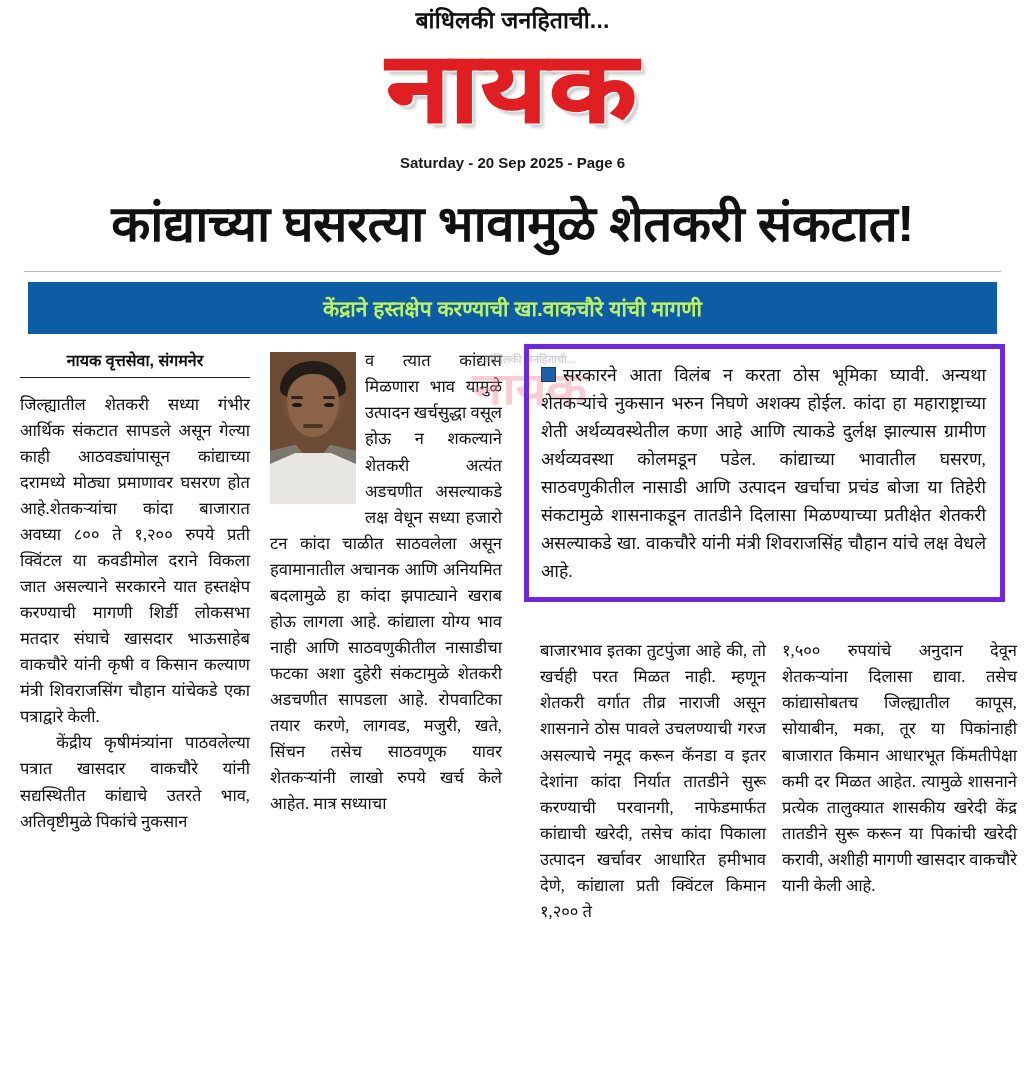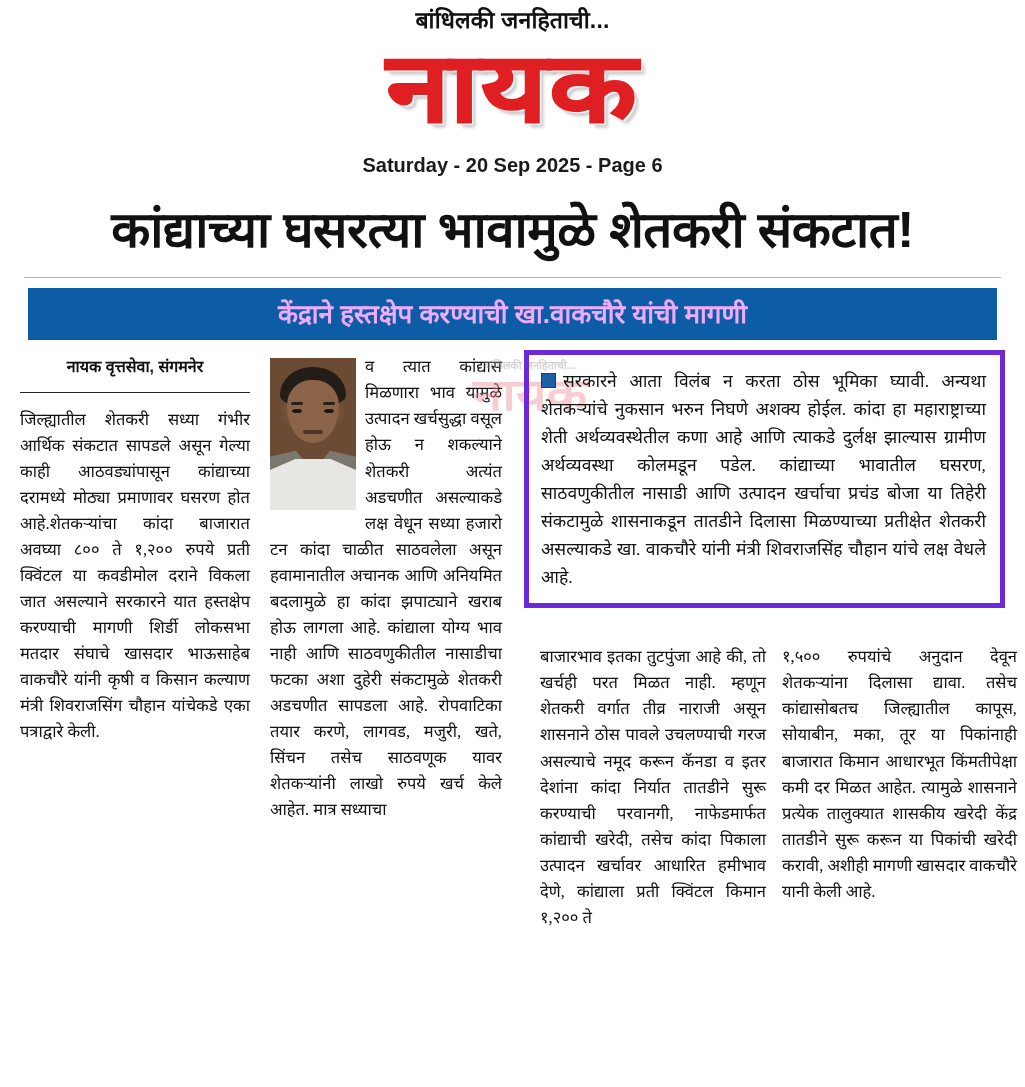--- a/index.html
+++ b/index.html
@@ -55,21 +55,21 @@
        2px 2px 0 #ffffff,
        3px 3px 0 #d8d8d8,
        4px 5px 3px rgba(0,0,0,0.22);
     transform: scaleX(1.18);
   }
 
   .dateline {
     margin-top: 14px;
     text-align: center;
     font-family: "Liberation Sans", "DejaVu Sans", sans-serif;
-    font-size: 20px;
+    font-size: 15px;
     font-weight: 600;
     color: #1a1a1a;
   }
 
   
   .headline {
     margin: 26px 14px 0 14px;
     text-align: center;
     font-family: "Liberation Sans", "DejaVu Sans", sans-serif;
     font-size: 50px;
@@ -90,23 +90,23 @@
   .subbanner {
     margin: 10px 28px 0 28px;
     background: #0d5ca6;
     height: 52px;
     display: flex;
     align-items: center;
     justify-content: center;
   }
   .subbanner-text {
     font-family: "Liberation Sans", "DejaVu Sans", sans-serif;
-    font-size: 26px;
-    font-weight: 700;
-    color: #f0abfc;
+    font-size: 21px;
+    font-weight: 700;
+    color: #bef264;
     line-height: 1;
     white-space: nowrap;
   }
 
   
   .body-area {
     position: relative;
     margin: 14px 20px 0 20px;
     height: 690px;
   }
@@ -129,21 +129,21 @@
   .col-3 { left: 504px; width: 226px; top: 290px; margin-left: 16px; }
   .col-4 { left: 762px; width: 235px; top: 290px; }
 
   .byline {
     font-family: "Liberation Sans", "DejaVu Sans", sans-serif;
     font-size: 16px;
     font-weight: 700;
     color: #111;
     text-align: center;
     border-bottom: 1.5px solid #222;
-    padding-bottom: 12px;
+    padding-bottom: 3px;
     margin-bottom: 14px;
     white-space: nowrap;
   }
 
   
   .photo {
     float: left;
     width: 86px;
     height: 152px;
     margin: 4px 9px 4px 0;
@@ -275,20 +275,21 @@
 
   <div class="subbanner">
     <div class="subbanner-text">केंद्राने हस्तक्षेप करण्याची खा.वाकचौरे यांची मागणी</div>
   </div>
 
   <div class="body-area">
 
     <div class="col col-1">
       <div class="byline">नायक वृत्तसेवा, संगमनेर</div>
       <p>जिल्ह्यातील शेतकरी सध्या गंभीर आर्थिक संकटात सापडले असून गेल्या काही आठवड्यांपासून कांद्याच्या दरामध्ये मोठ्या प्रमाणावर घसरण होत आहे.शेतकऱ्यांचा कांदा बाजारात अवघ्या ८०० ते १,२०० रुपये प्रती क्विंटल या कवडीमोल दराने विकला जात असल्याने सरकारने यात हस्तक्षेप करण्याची मागणी शिर्डी लोकसभा मतदार संघाचे खासदार भाऊसाहेब वाकचौरे यांनी कृषी व किसान कल्याण मंत्री शिवराजसिंग चौहान यांचेकडे एका पत्राद्वारे केली.</p>
+      <p>केंद्रीय कृषीमंत्र्यांना पाठवलेल्या पत्रात खासदार वाकचौरे यांनी सद्यस्थितीत कांद्याचे उतरते भाव, अतिवृष्टीमुळे पिकांचे नुकसान</p>
     </div>
 
     <div class="col col-2">
       <div class="photo">
         <div class="hair"></div>
         <div class="face"></div>
         <div class="brow-l"></div>
         <div class="brow-r"></div>
         <div class="eye-l"></div>
         <div class="eye-r"></div>

